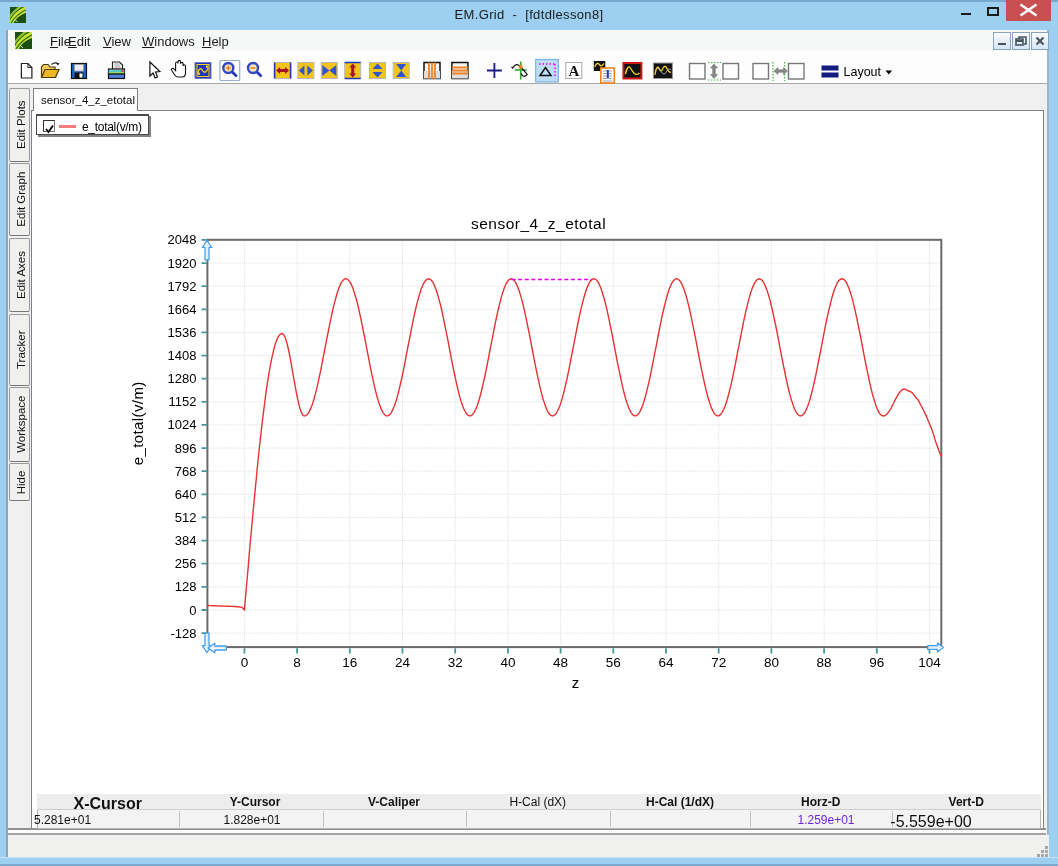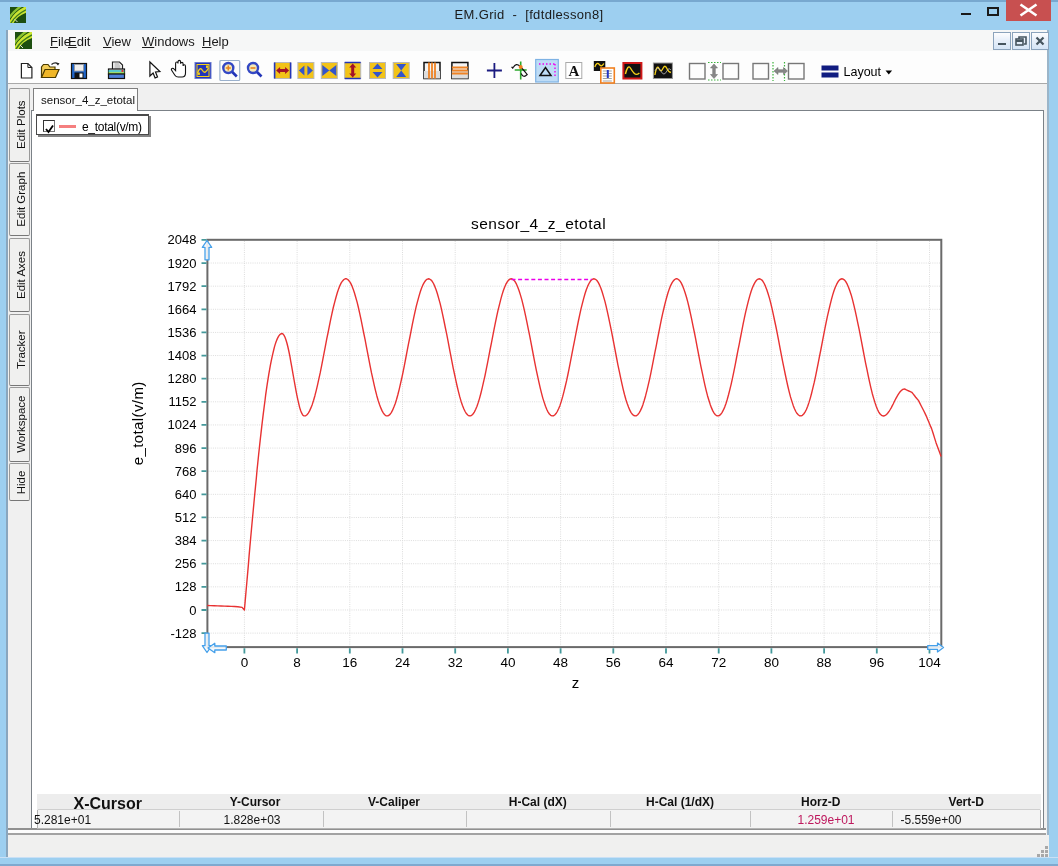--- a/index.html
+++ b/index.html
@@ -293,28 +293,28 @@
 <div class="abs" style="left:38px;top:809.3px;width:1002px;height:1px;background:#cfcfcf;z-index:4;"></div>
 <div class="abs" style="left:178.5px;top:811px;width:1px;height:16px;background:#c2c2c2;z-index:4;"></div>
 <div class="abs" style="left:322.5px;top:811px;width:1px;height:16px;background:#c2c2c2;z-index:4;"></div>
 <div class="abs" style="left:465.5px;top:811px;width:1px;height:16px;background:#c2c2c2;z-index:4;"></div>
 <div class="abs" style="left:610px;top:811px;width:1px;height:16px;background:#c2c2c2;z-index:4;"></div>
 <div class="abs" style="left:750px;top:811px;width:1px;height:16px;background:#c2c2c2;z-index:4;"></div>
 <div class="abs" style="left:891.5px;top:811px;width:1px;height:16px;background:#c2c2c2;z-index:4;"></div>
 <div class="abs" style="left:107.75px;top:794.5px;width:140px;margin-left:-70px;text-align:center;font-size:16px;font-weight:bold;color:#111;z-index:5;">X-Cursor</div>
 <div class="abs" style="left:255px;top:794.5px;width:140px;margin-left:-70px;text-align:center;font-size:12px;font-weight:bold;color:#111;z-index:5;">Y-Cursor</div>
 <div class="abs" style="left:394.0px;top:794.5px;width:140px;margin-left:-70px;text-align:center;font-size:12px;font-weight:bold;color:#111;z-index:5;">V-Caliper</div>
-<div class="abs" style="left:537.75px;top:794.5px;width:140px;margin-left:-70px;text-align:center;font-size:12px;font-weight:bold;color:#111;z-index:5;">H-Cal (dX)</div>
+<div class="abs" style="left:537.75px;top:794.5px;width:140px;margin-left:-70px;text-align:center;font-size:12px;font-weight:normal;color:#111;z-index:5;">H-Cal (dX)</div>
 <div class="abs" style="left:680.0px;top:794.5px;width:140px;margin-left:-70px;text-align:center;font-size:12px;font-weight:bold;color:#111;z-index:5;">H-Cal (1/dX)</div>
 <div class="abs" style="left:820.75px;top:794.5px;width:140px;margin-left:-70px;text-align:center;font-size:12px;font-weight:bold;color:#111;z-index:5;">Horz-D</div>
 <div class="abs" style="left:966.25px;top:794.5px;width:140px;margin-left:-70px;text-align:center;font-size:12px;font-weight:bold;color:#111;z-index:5;">Vert-D</div>
 <div class="abs" style="left:104px;top:812.5px;width:140px;margin-left:-70px;text-align:left;font-size:12px;color:#111;z-index:5;">5.281e+01</div>
-<div class="abs" style="left:252px;top:812.5px;width:140px;margin-left:-70px;text-align:center;font-size:12px;color:#111;z-index:5;">1.828e+03</div>
-<div class="abs" style="left:826px;top:812.5px;width:140px;margin-left:-70px;text-align:center;font-size:12px;color:#be185d;z-index:5;">1.259e+01</div>
-<div class="abs" style="left:931px;top:812.5px;width:140px;margin-left:-70px;text-align:center;font-size:12px;color:#111;z-index:5;">-5.559e+00</div>
+<div class="abs" style="left:252px;top:812.5px;width:140px;margin-left:-70px;text-align:center;font-size:12px;color:#111;z-index:5;">1.828e+01</div>
+<div class="abs" style="left:826px;top:812.5px;width:140px;margin-left:-70px;text-align:center;font-size:12px;color:#6d28d9;z-index:5;">1.259e+01</div>
+<div class="abs" style="left:931px;top:812.5px;width:140px;margin-left:-70px;text-align:center;font-size:16px;color:#111;z-index:5;">-5.559e+00</div>
 
 <div class="abs" style="left:8px;top:828px;width:1038px;height:2px;background:#909090;"></div>
 <div class="abs" style="left:8px;top:830px;width:1038px;height:3px;background:#fcfcfc;"></div>
 <div class="abs" style="left:8px;top:833px;width:1038px;height:2px;background:#a2a2a2;"></div>
 <div class="abs" style="left:8px;top:835px;width:1041px;height:23px;background:#f0f0ef;"></div>
 <svg class="abs" style="left:1036px;top:845px;" width="13" height="13">
     <g fill="#a8a8a8">
       <rect x="9" y="1" width="3" height="3"></rect>
       <rect x="5" y="5" width="3" height="3"></rect>
       <rect x="9" y="5" width="3" height="3"></rect>

